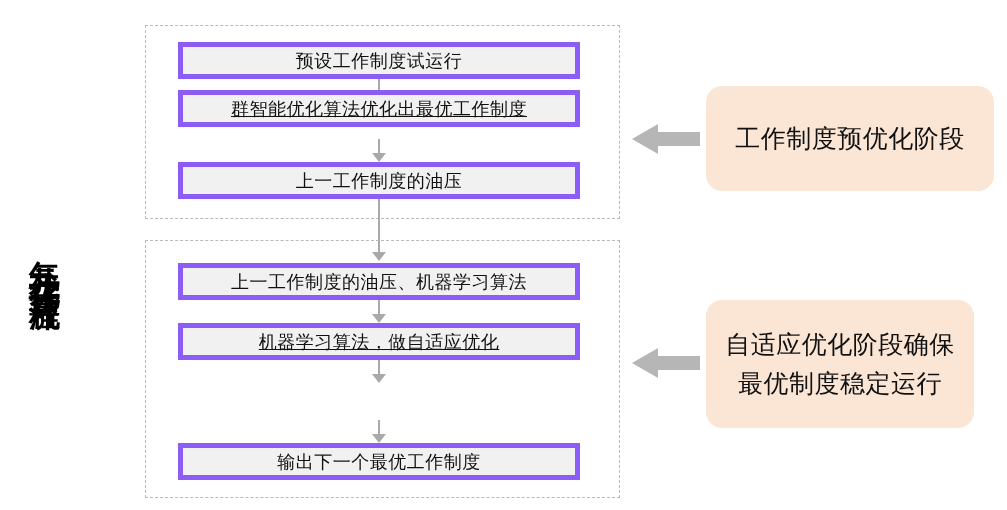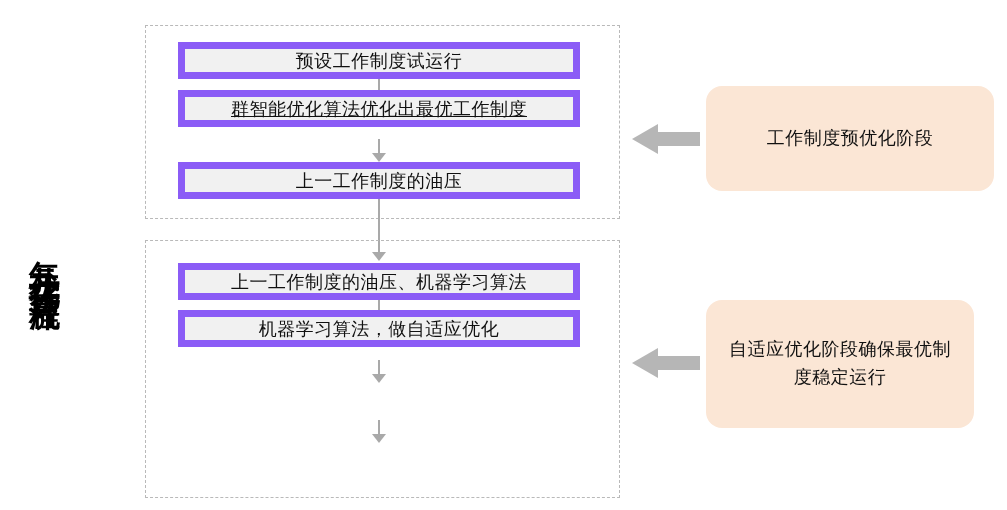--- a/index.html
+++ b/index.html
@@ -48,21 +48,21 @@
   #group-pre  { left: 145px; top: 25px;  width: 475px; height: 194px; }
   #group-adap { left: 145px; top: 240px; width: 475px; height: 258px; }
 
   
   .pbox {
     position: absolute;
     left: 178px;
     width: 402px;
     height: 37px;
     background: #f1f1f1;
-    border: 7px solid #8b5cf6;
+    border: 5px solid #8b5cf6;
     box-sizing: border-box;
     display: flex;
     align-items: center;
     justify-content: center;
     font-size: 18px;
     color: #111111;
     letter-spacing: 0.5px;
     white-space: nowrap;
   }
 
@@ -86,21 +86,21 @@
   
   .callout {
     position: absolute;
     background: #fbe6d5;
     border-radius: 16px;
     box-sizing: border-box;
     display: flex;
     align-items: center;
     justify-content: center;
     text-align: center;
-    font-size: 18px;
+    font-size: 25px;
     color: #111111;
     line-height: 1.55;
     padding: 6px 18px;
     letter-spacing: 0.5px;
   }
   #callout-pre  { left: 706px; top: 86px;  width: 288px; height: 105px; }
   #callout-adap { left: 706px; top: 300px; width: 268px; height: 128px; }
 
   
   .bigarrow {
@@ -153,29 +153,30 @@
   <div class="conn" style="top:199px; height:56px;"></div>
   <div class="arrowhead" style="top:252px;"></div>
 
   <div class="group" id="group-adap"></div>
 
   <div class="pbox" style="top:263px;">上一工作制度的油压、机器学习算法</div>
 
   <div class="conn" style="top:300px; height:17px;"></div>
   <div class="arrowhead" style="top:314px;"></div>
 
-  <div class="pbox" style="top:310px;">机器学习算法，做自适应优化</div>
+  <div class="pbox" style="top:323px;text-decoration:underline;">机器学习算法，做自适应优化</div>
 
   <div class="conn" style="top:360px; height:17px;"></div>
   <div class="arrowhead" style="top:374px;"></div>
 
 
   <div class="conn" style="top:420px; height:17px;"></div>
   <div class="arrowhead" style="top:434px;"></div>
 
+  <div class="pbox" style="top:443px;">输出下一个最优工作制度</div>
 
   <div class="bigarrow" id="bigarrow-pre">
     <div class="shaft"></div>
     <div class="head"></div>
   </div>
 
   <div class="callout" id="callout-pre">工作制度预优化阶段</div>
 
   <div class="bigarrow" id="bigarrow-adap">
     <div class="shaft"></div>

